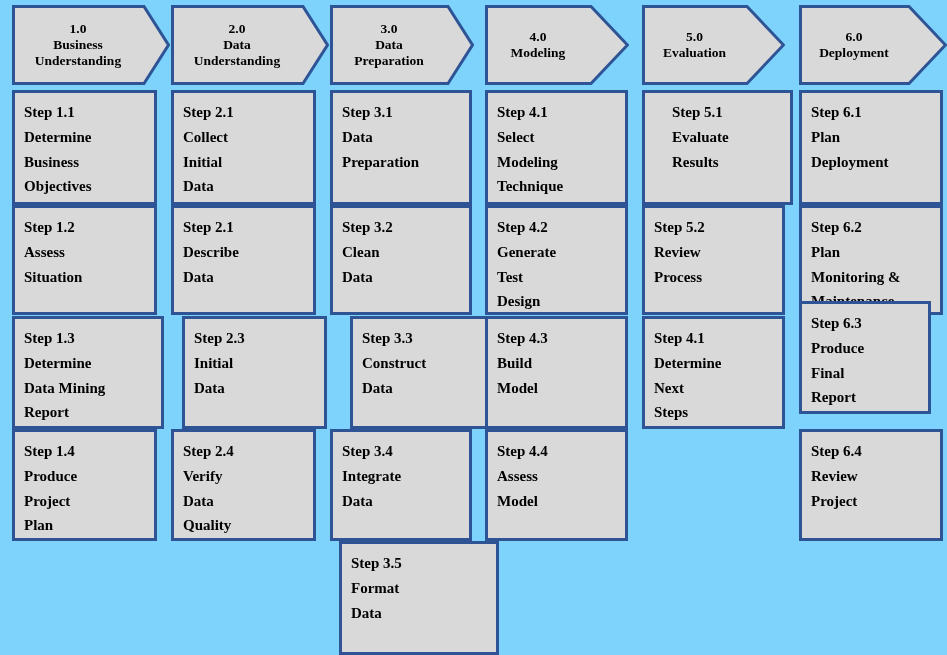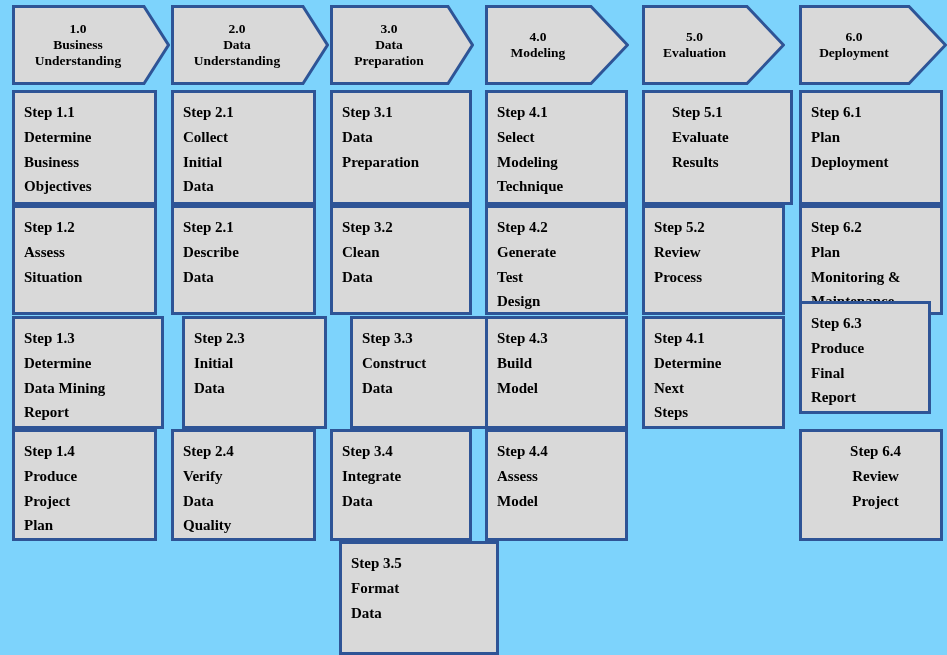--- a/index.html
+++ b/index.html
@@ -274,19 +274,19 @@
         <span class="line">Plan</span>
         <span class="line">Monitoring &amp;</span>
         <span class="line">Maintenance</span>
       </div>
       <div class="step-box" style="left: 0px; top: 301px; width: 132px; height: 113px;">
         <span class="line">Step 6.3</span>
         <span class="line">Produce</span>
         <span class="line">Final</span>
         <span class="line">Report</span>
       </div>
-      <div class="step-box" style="left: 0px; top: 429px; width: 144px; height: 112px; text-align: center;">
+      <div class="step-box" style="left: 0px; top: 429px; width: 144px; height: 112px;">
         <span class="line">Step 6.4</span>
         <span class="line">Review</span>
         <span class="line">Project</span>
       </div>
     </div>
   </div>
 
 </body></html>

